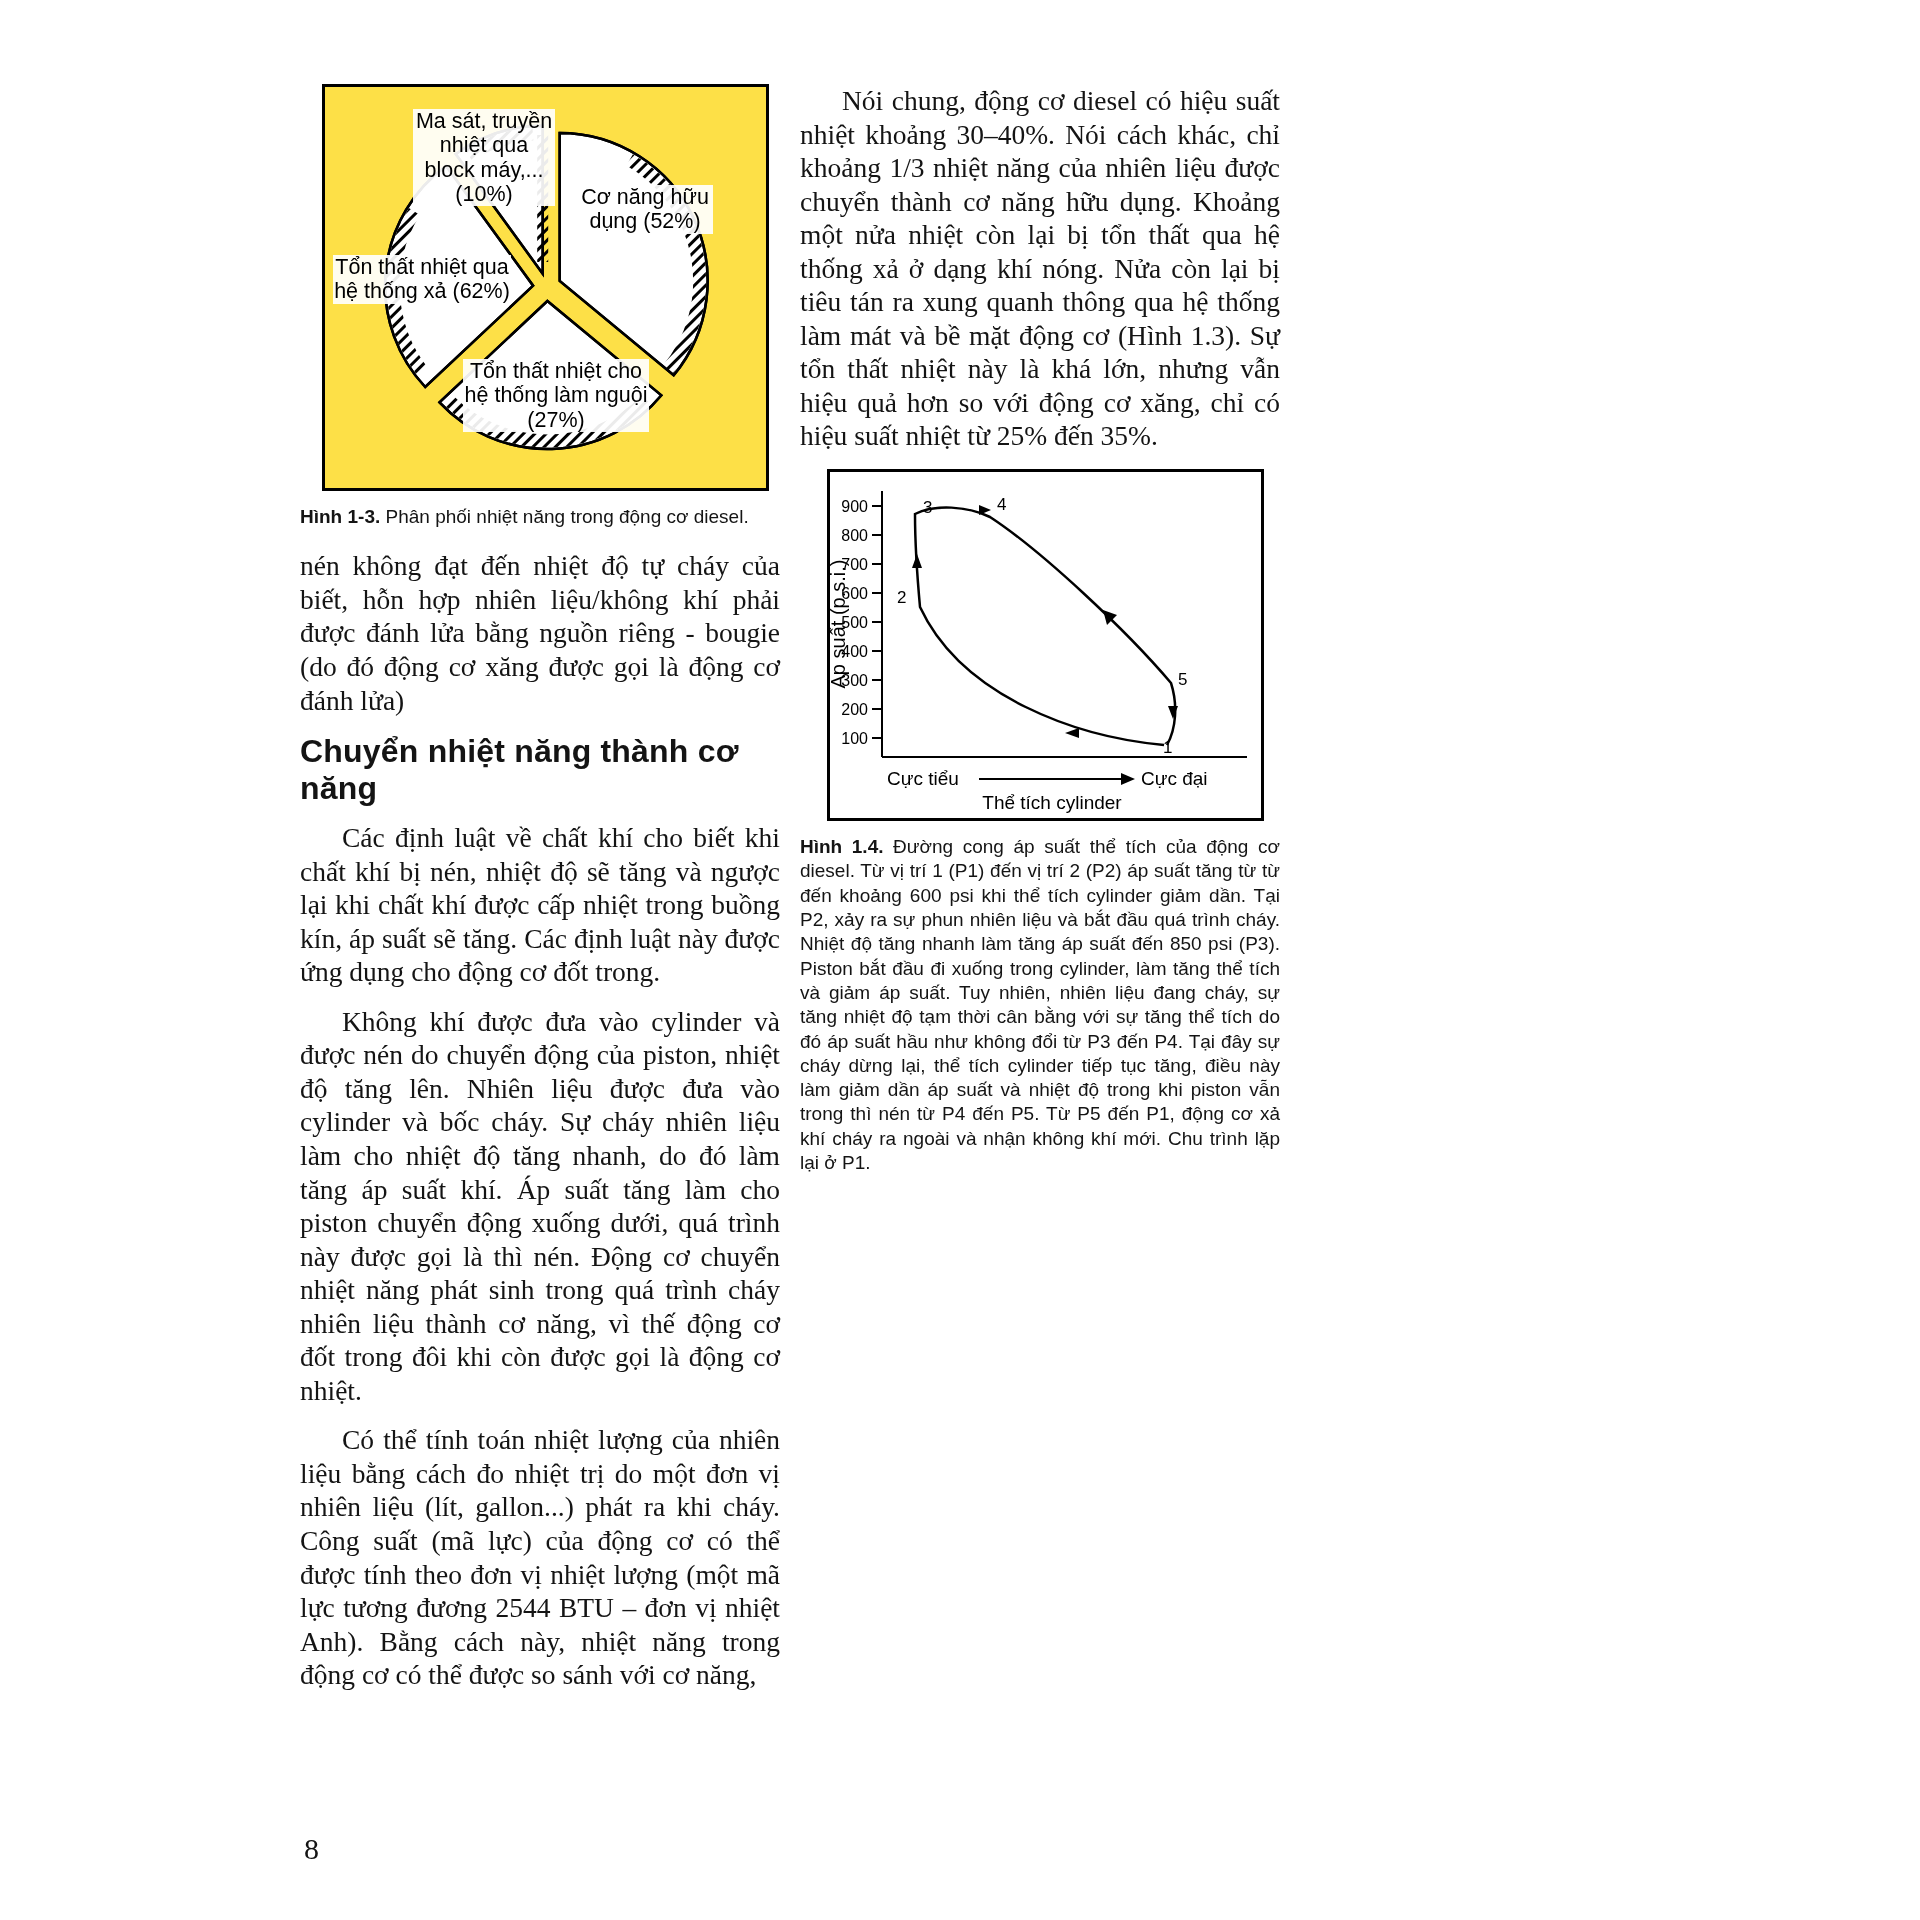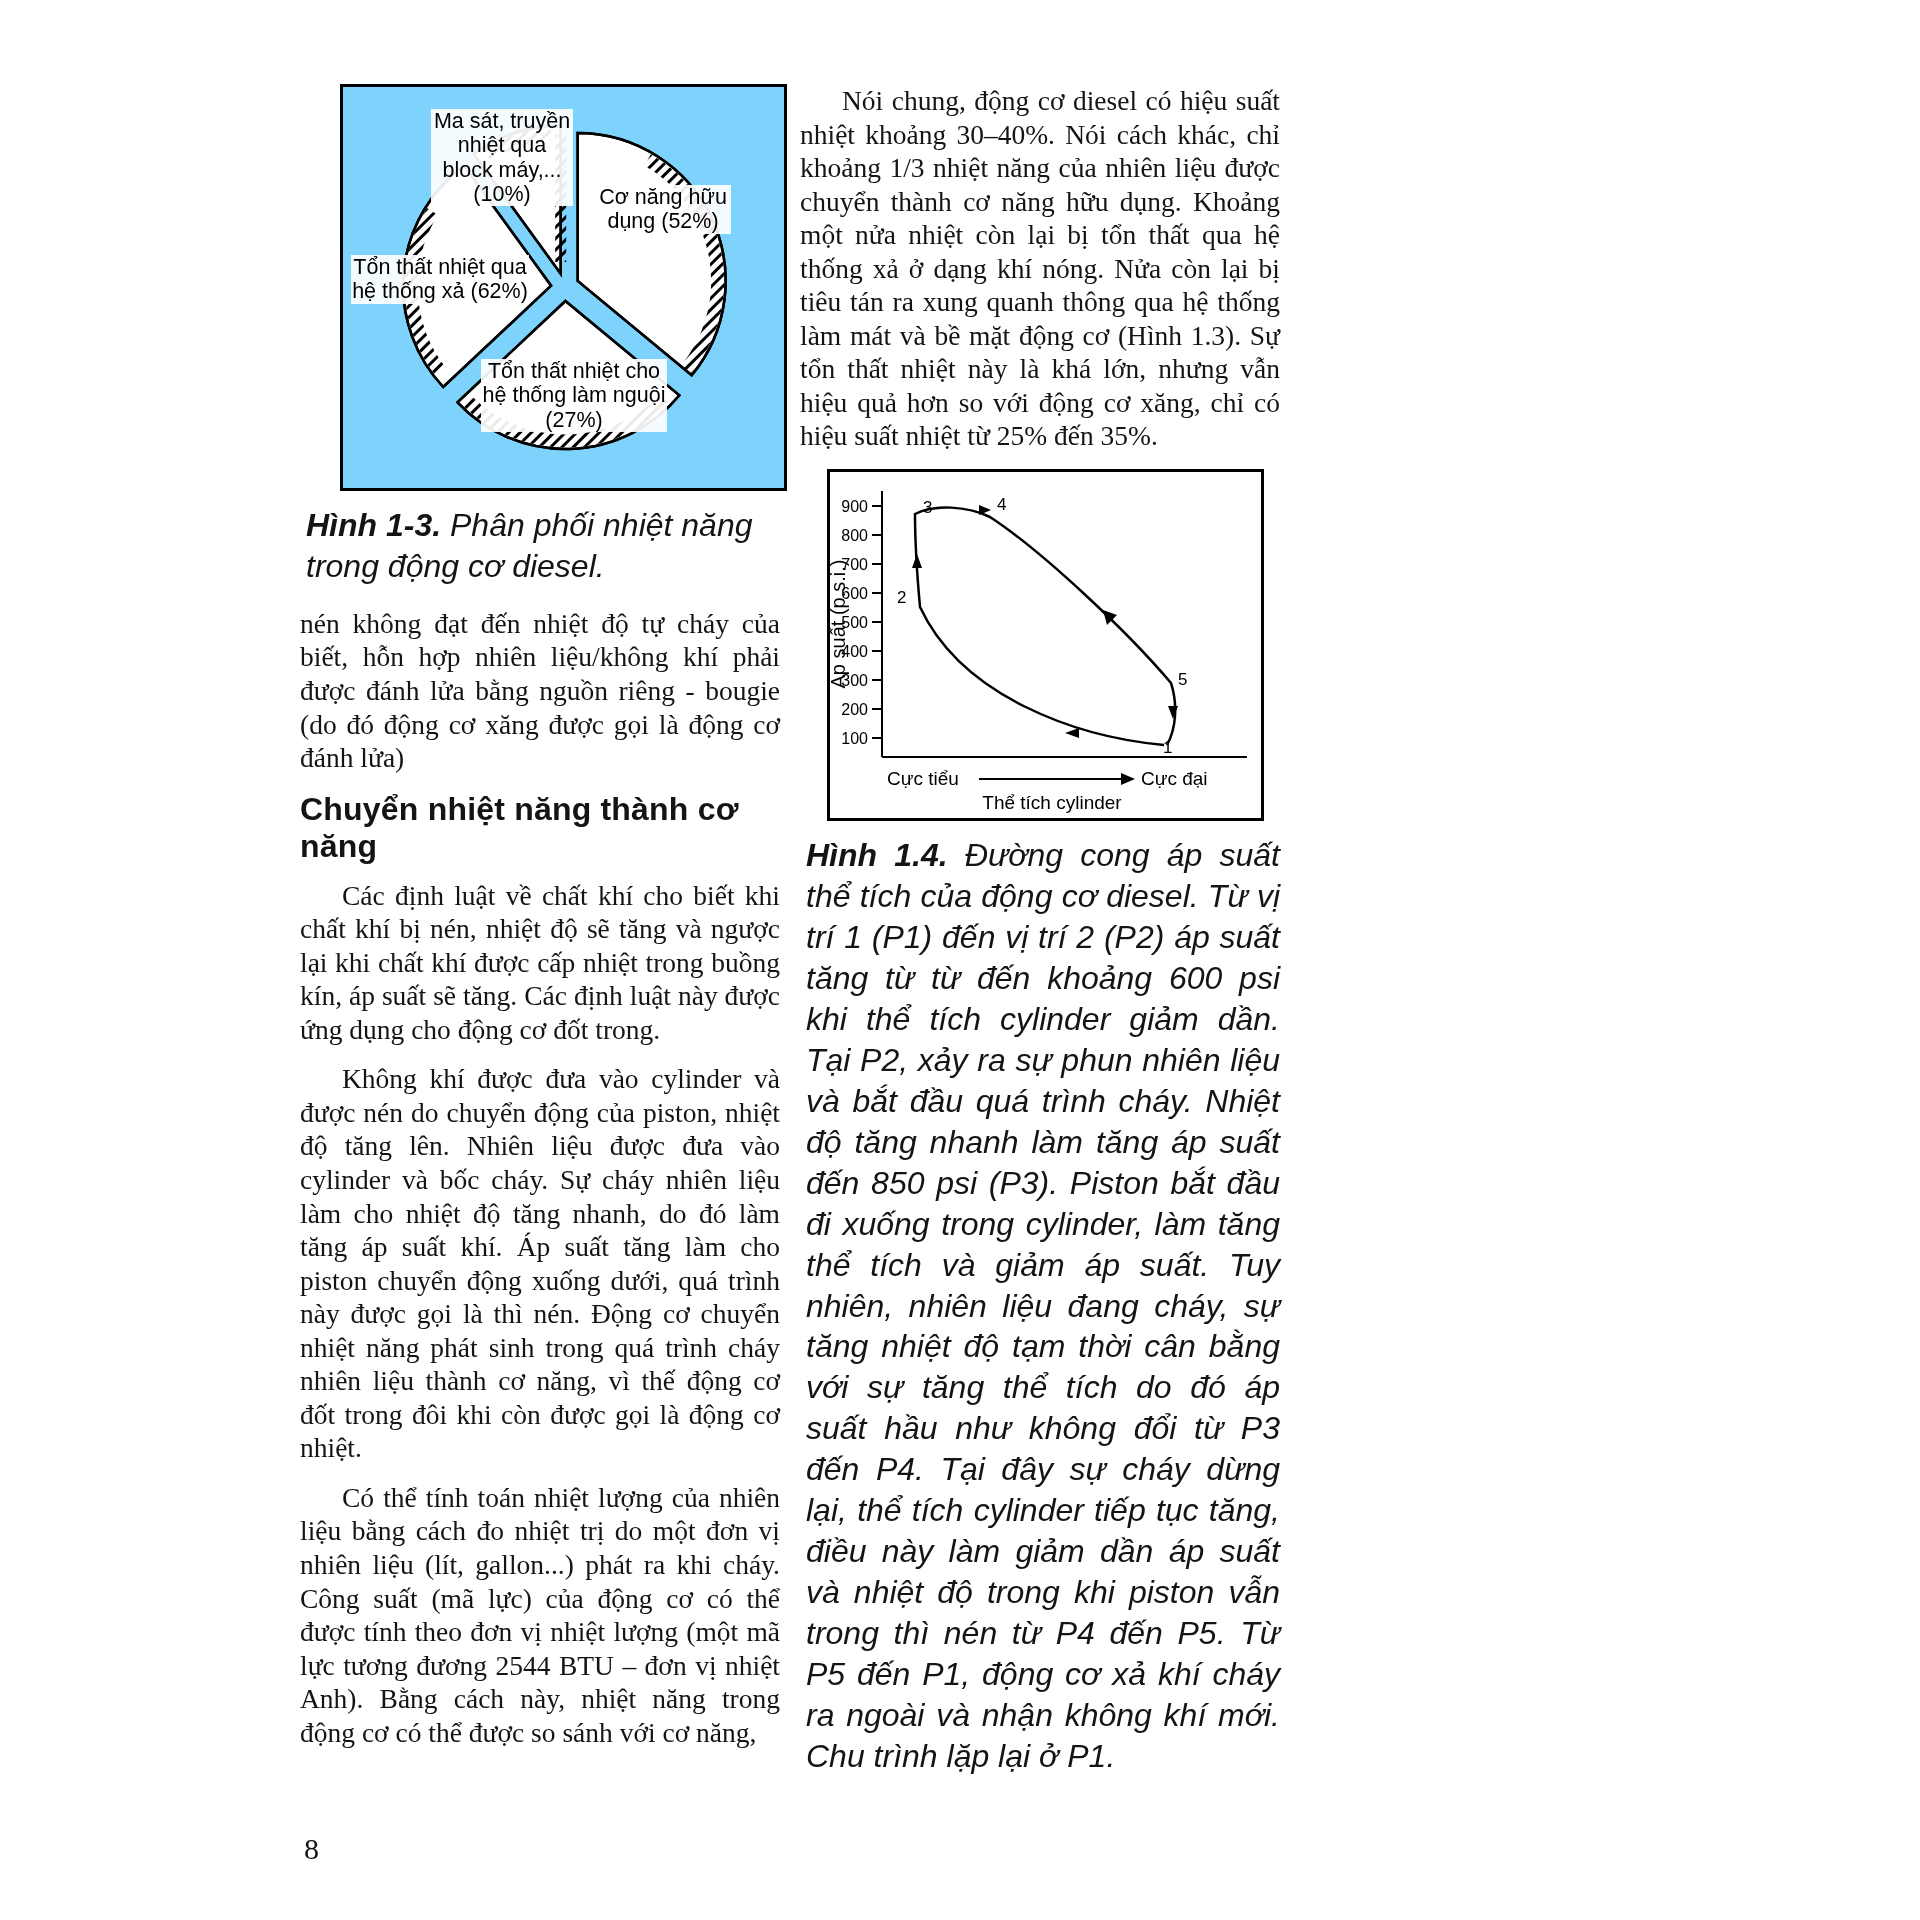--- a/index.html
+++ b/index.html
@@ -19,30 +19,30 @@
   p.indent { text-indent:42px; }
 
   h2.section {
     font-family:"Liberation Sans", sans-serif;
     font-size:32px; font-weight:bold; letter-spacing:0.2px;
     margin:10px 0 14px 0;
   }
 
   .caption {
     font-family:"Liberation Sans", sans-serif;
-    font-style:italic; font-size:32px; line-height:1.28;
-    margin:14px 0 20px 6px; text-align:left;
+    font-size:19px; line-height:1.28;
+    margin:14px 0 20px 0; text-align:left;
   }
   .caption .cap-label { font-weight:bold; }
   .caption-justify { text-align:justify; }
 
   
   .fig13 {
     position:relative; width:447px; height:407px;
-    border:3px solid #000; margin-left:40px; background:#7dd3fc;
+    border:3px solid #000; margin-left:22px; background:#fde047;
   }
   .fig13 svg { position:absolute; left:0; top:0; }
   .pie-label {
     position:absolute; text-align:center;
     font-family:"Liberation Sans", sans-serif;
     font-size:21.5px; line-height:1.13; color:#000;
     background:rgba(255,255,255,0.92);
   }
 
   

